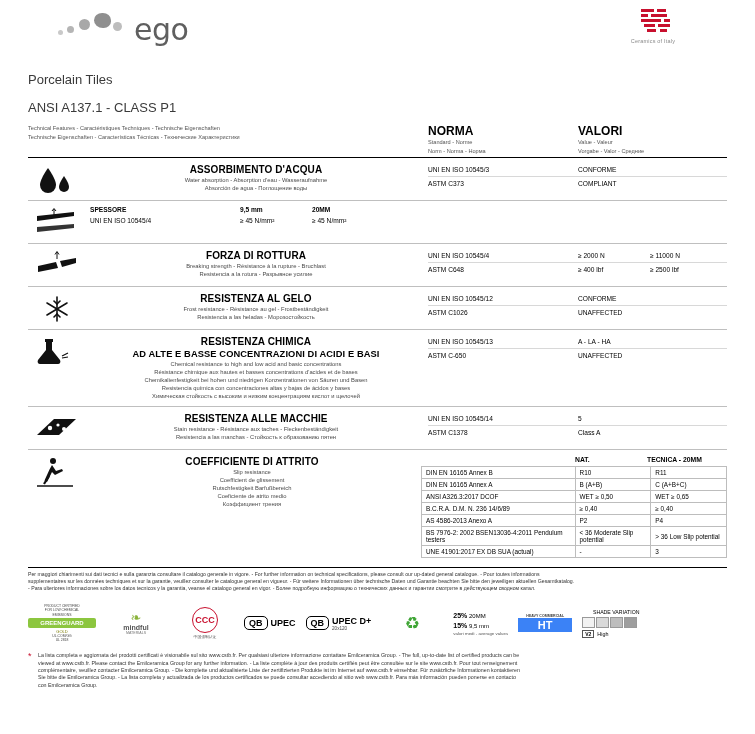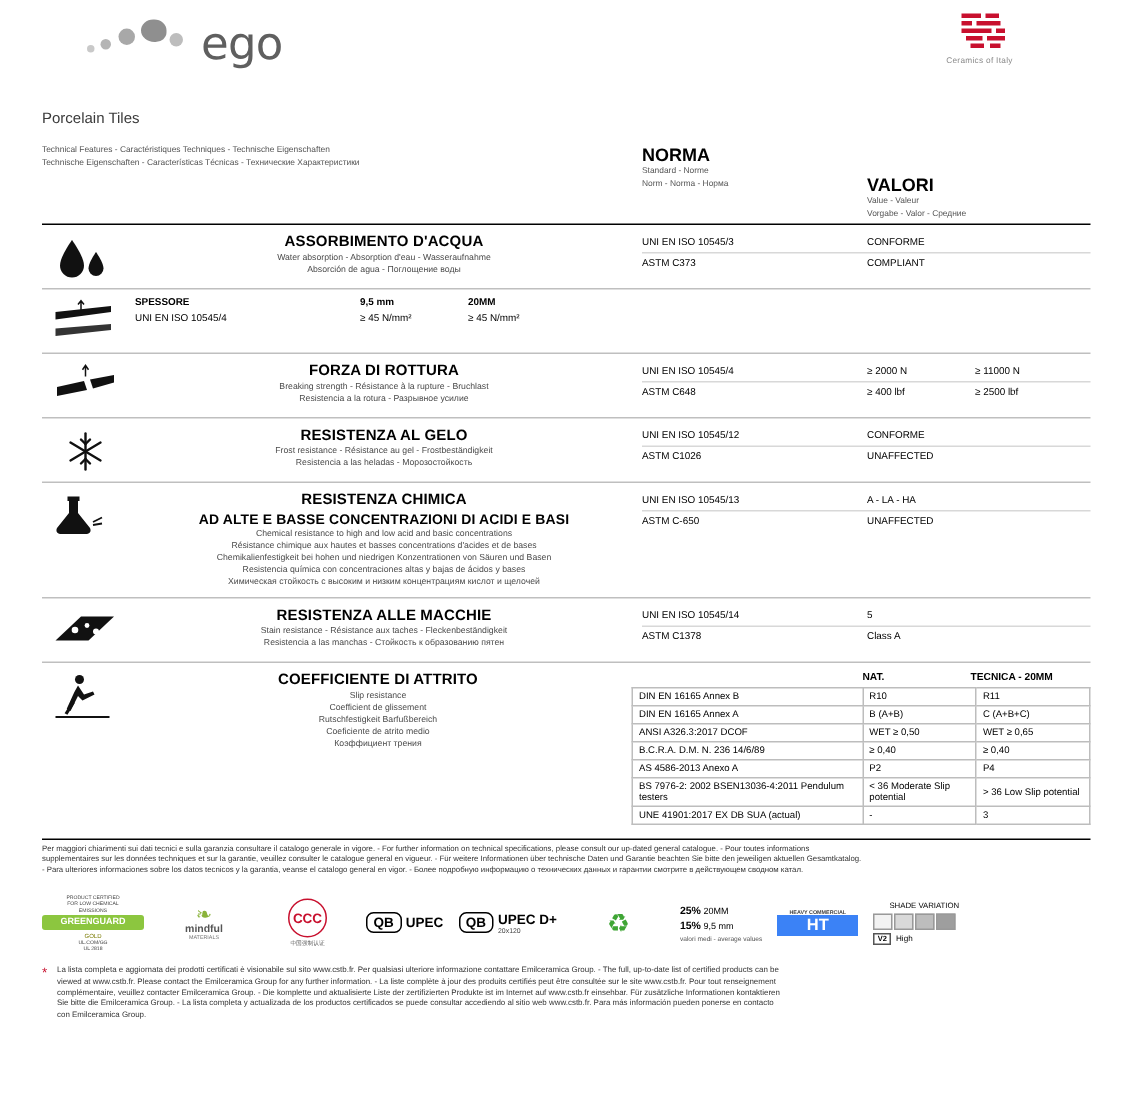--- a/index.html
+++ b/index.html
@@ -29,29 +29,29 @@
   .d3 { left:23px; top:11px; width:11px; height:11px; background:#a8a8a8;}
   .d4 { left:38px; top:5px;  width:17px; height:15px; background:#8f8f8f; border-radius:50% 50% 45% 55%;}
   .d5 { left:57px; top:14px; width:9px;  height:9px; background:#bdbdbd;}
 
   .ceramics { position:absolute; right:28px; top:6px; width:92px; text-align:center; }
   .ceramics .mark { height:30px; position:relative; }
   .ceramics .mark svg { position:absolute; right:14px; top:0; }
   .ceramics .cap { font-size:5.5px; color:#8a8a8a; letter-spacing:0.2px; margin-top:2px; }
 
   .subhead { margin-top: 2px; }
-  .subhead div { font-size: 10px; color:#3a3a3a; line-height: 12px; margin-top: 16px; }
+  .subhead div { font-size: 13px; color:#3a3a3a; line-height: 12px; margin-top: 16px; }
 
   
   .titlerow { margin-top: 10px; display:flex; align-items:flex-start; border-bottom:1px solid #000; padding-bottom:2px;}
   .tr-left { width: 400px; }
   .tr-left .big { font-size: 11.5px; font-weight:bold; letter-spacing:0.2px; }
   .tr-left .sm { font-size: 5.6px; color:#555; line-height:7.6px; margin-top:1px;}
   .tr-mid { width: 150px; }
-  .tr-right { flex:1;margin-top:20px; }
+  .tr-right { flex:1; }
   .tr-mid .big, .tr-right .big { font-size: 12px; font-weight:bold; }
   .tr-mid .sm, .tr-right .sm { font-size: 5.6px; color:#555; line-height:7.6px; margin-top:1px;}
 
   
   .block { display:flex; border-bottom:1px solid #bfbfbf; }
   .block.last { border-bottom:none; }
   .icon-cell { width: 62px; padding: 6px 4px 6px 0; display:flex; align-items:flex-start; justify-content:center;}
   .desc-cell { width: 338px; padding: 6px 6px 6px 0; text-align: center; }
   .data-cell { flex:1; padding: 5px 0 5px 0; }
 
@@ -161,20 +161,21 @@
               <rect x="21" y="23" width="7" height="3"></rect>
           </g>
         </svg>
       </div>
       <div class="cap">Ceramics of Italy</div>
     </div>
   </div>
 
   <div class="subhead">
     <div>Porcelain Tiles</div>
+    <div>ANSI A137.1 - CLASS P1</div>
   </div>
 
   <div class="titlerow">
     <div class="tr-left">
       <div class="sm">Technical Features - Caractéristiques Techniques - Technische Eigenschaften</div>
       <div class="sm">Technische Eigenschaften - Características Técnicas - Технические Характеристики</div>
     </div>
     <div class="tr-mid">
       <div class="big">NORMA</div>
       <div class="sm">Standard - Norme</div>

